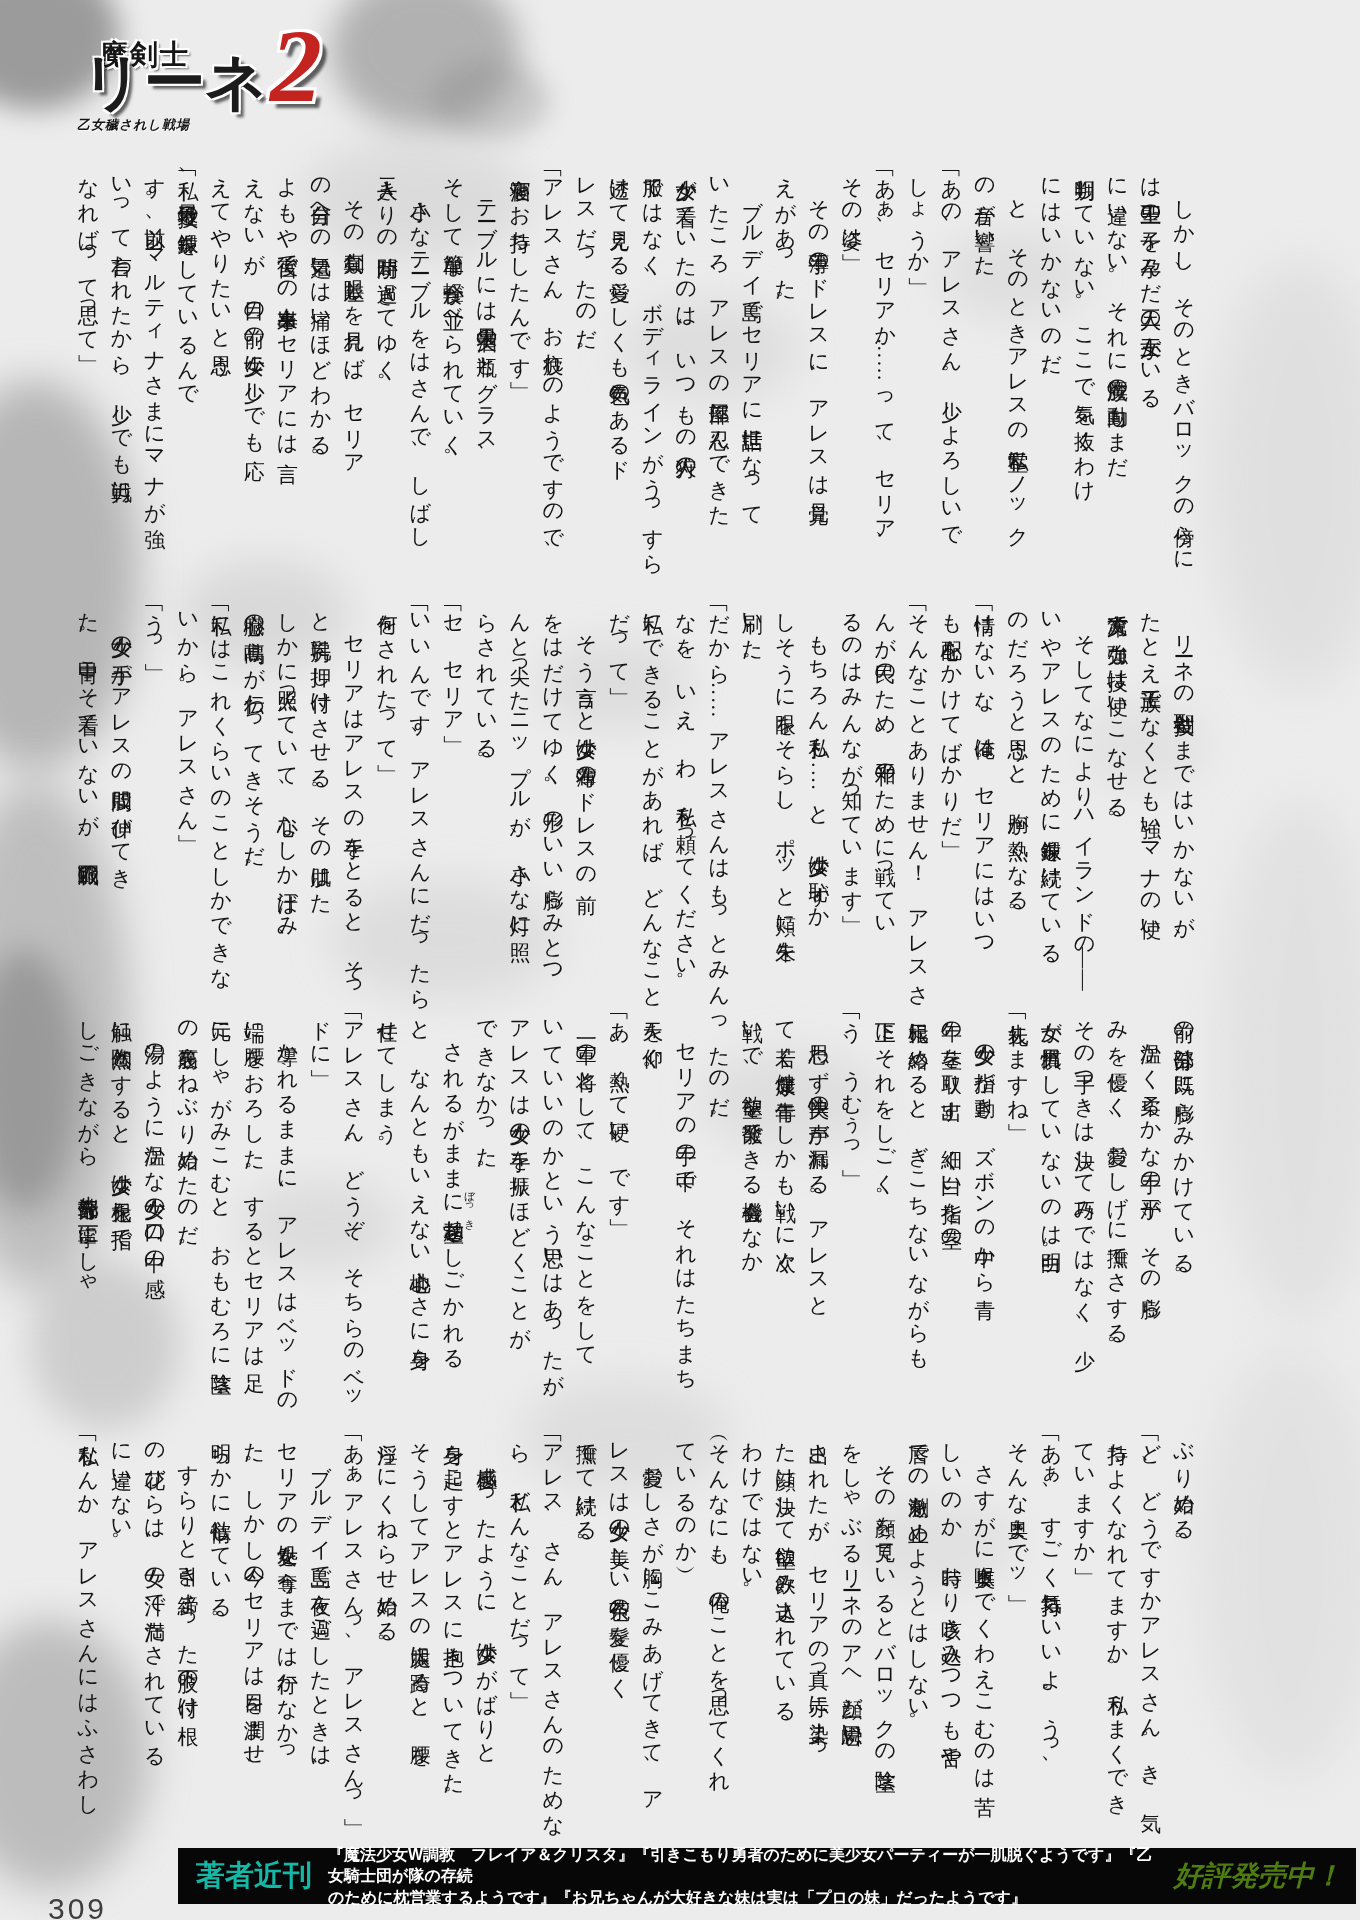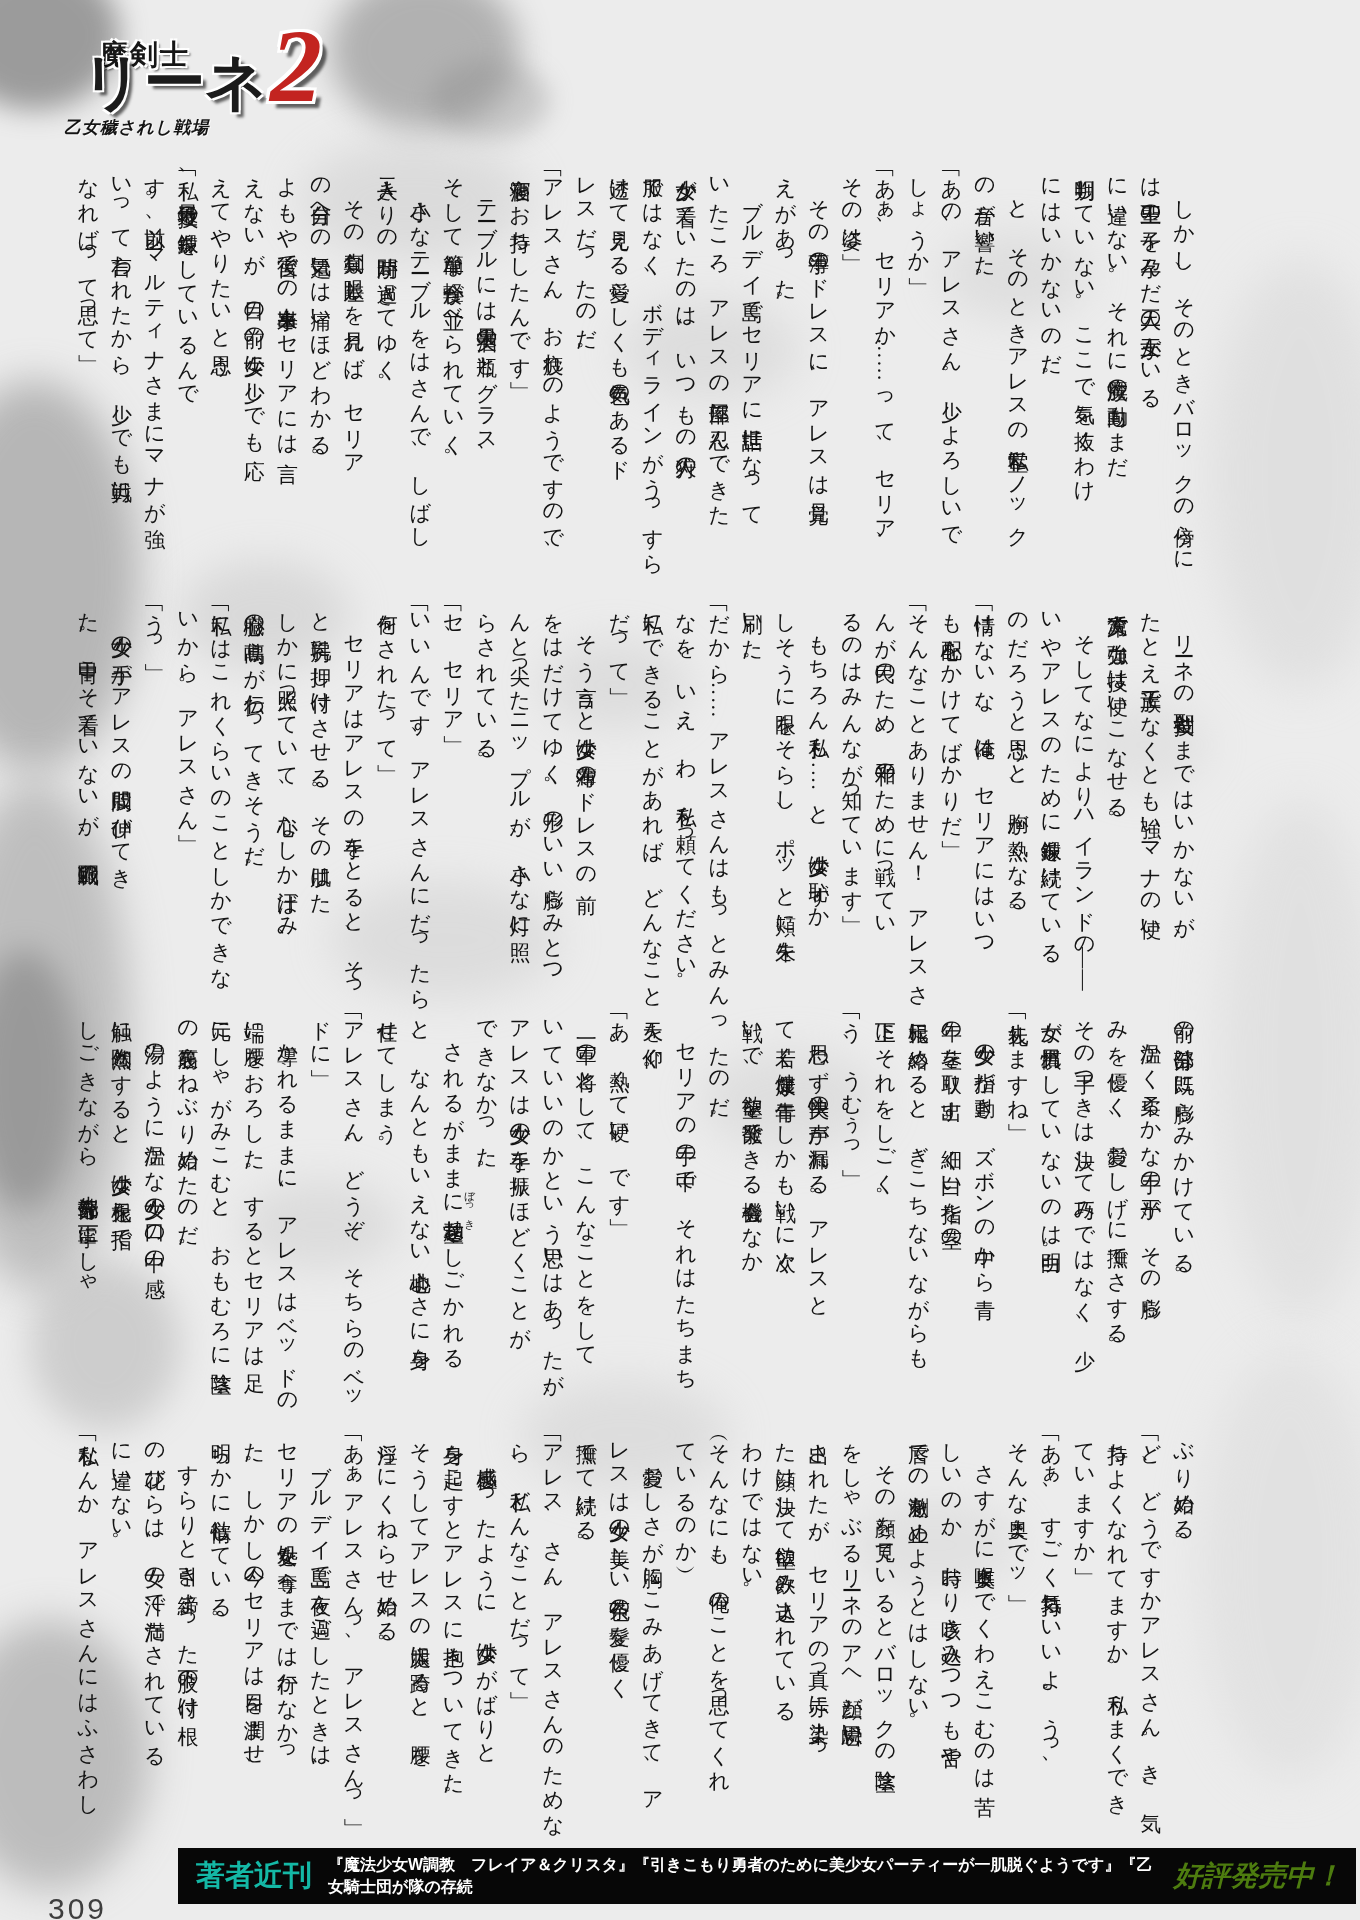--- a/index.html
+++ b/index.html
@@ -20,21 +20,21 @@
   .logo-title{
     position:absolute;left:23px;top:36px;font-size:62px;font-weight:bold;color:#1b1b1b;
     letter-spacing:-1px;
     text-shadow:-2px -2px 0 #fff,2px -2px 0 #fff,-2px 2px 0 #fff,2px 2px 0 #fff,5px 5px 3px rgba(0,0,0,.6);
   }
   .logo-number{
     position:absolute;left:212px;top:2px;font-size:104px;font-weight:bold;font-style:italic;color:#c32420;
     text-shadow:-3px -3px 0 #fff,3px -3px 0 #fff,-3px 3px 0 #fff,3px 3px 0 #fff,7px 7px 3px rgba(0,0,0,.6);
   }
   .logo-subtitle{
-    position:absolute;left:6px;top:112px;font-size:17px;font-weight:bold;font-style:italic;color:#141414;
+    position:absolute;left:19px;top:112px;font-size:13px;font-weight:bold;font-style:italic;color:#141414;
     letter-spacing:1px;white-space:nowrap;
     text-shadow:1px 1px 0 rgba(255,255,255,.8);
   }
   
   .band{
     position:absolute;right:160px;height:404px;
     writing-mode:vertical-rl;text-orientation:mixed;
     white-space:pre;
     font-size:21px;line-height:33.2px;letter-spacing:1.2px;
     color:#131313;
@@ -242,15 +242,16 @@
 の花びらは、女の汁で満たされている
 に違いない。
 「私なんか、アレスさんにはふさわし</div>
 <div class="furigana">ぼっき</div>
 
 <div id="page-number">309</div>
 <div id="footer-bar">
   <span id="footer-label">著者近刊</span>
   <span id="footer-titles">
     <span>『魔法少女W調教　フレイア＆クリスタ』『引きこもり勇者のために美少女パーティーが一肌脱ぐようです』『乙女騎士団が隊の存続</span><br>
+    <span>のために枕営業するようです』『お兄ちゃんが大好きな妹は実は「プロの妹」だったようです』</span>
   </span>
   <span id="footer-badge">好評発売中！</span>
 </div>
 
 </body></html>

